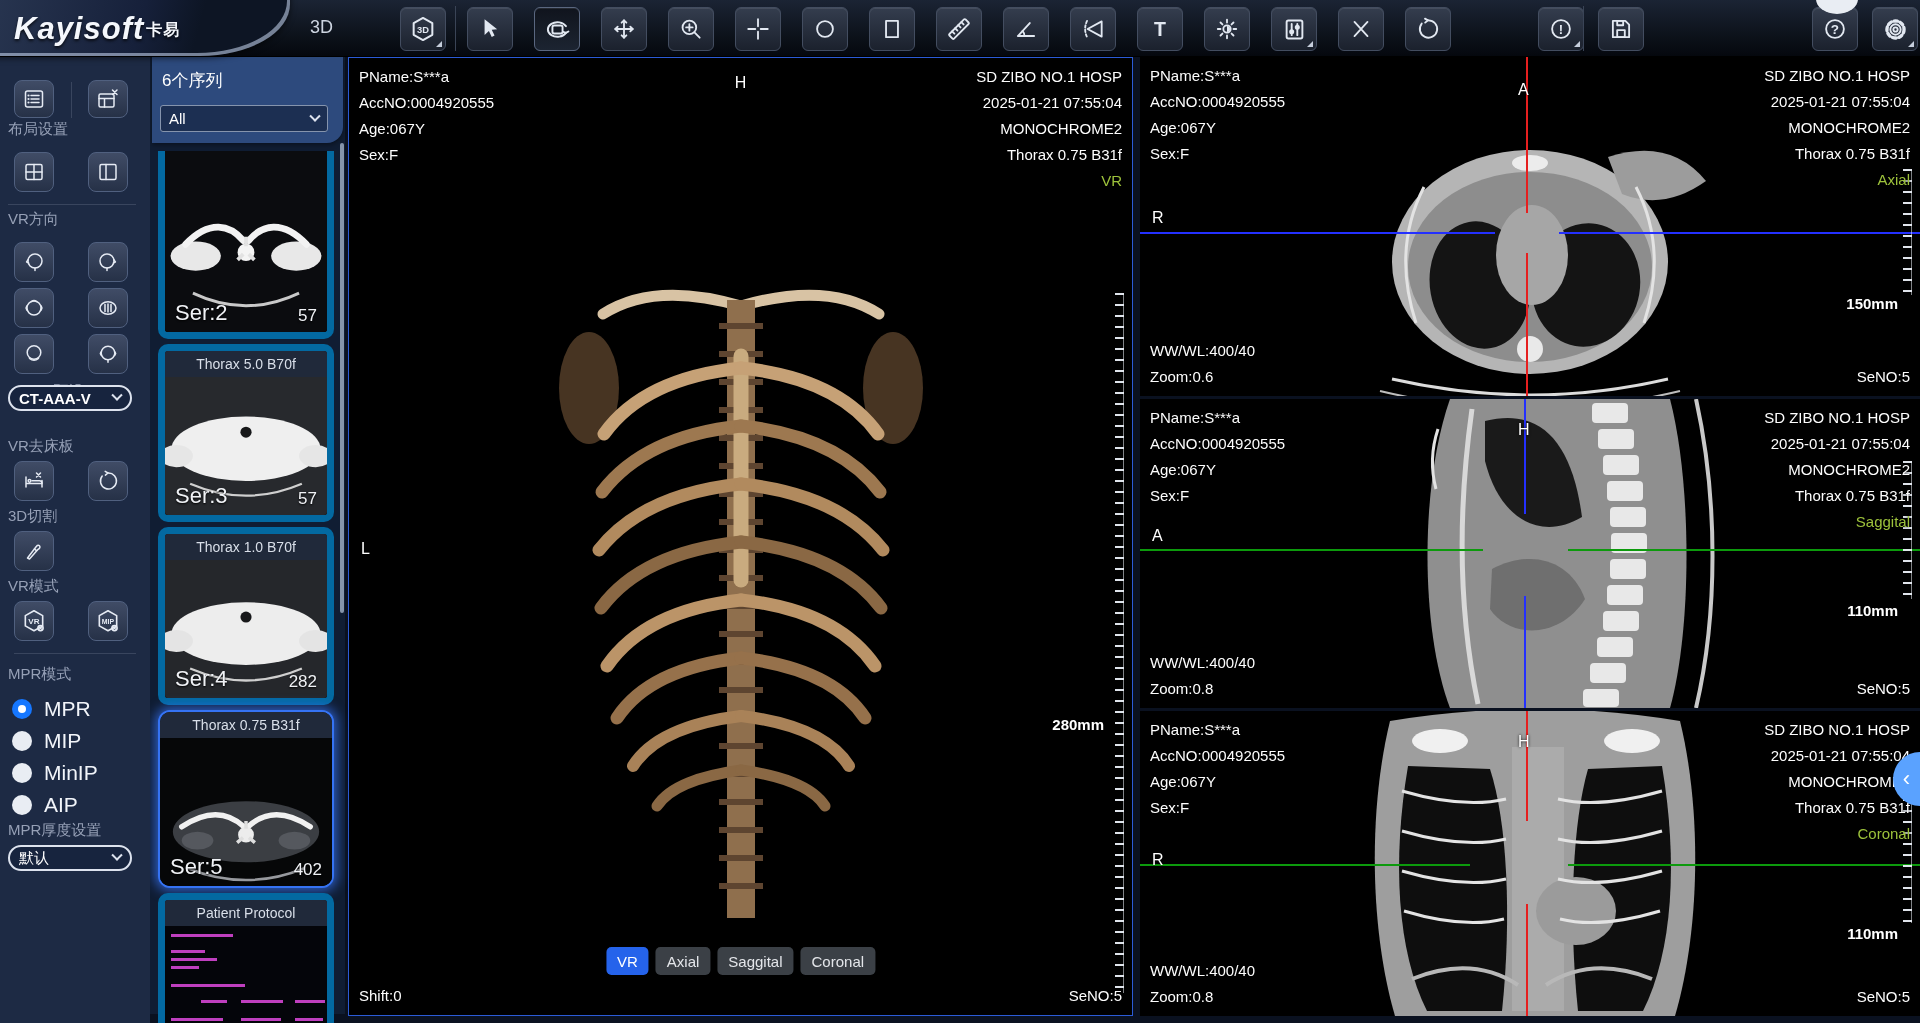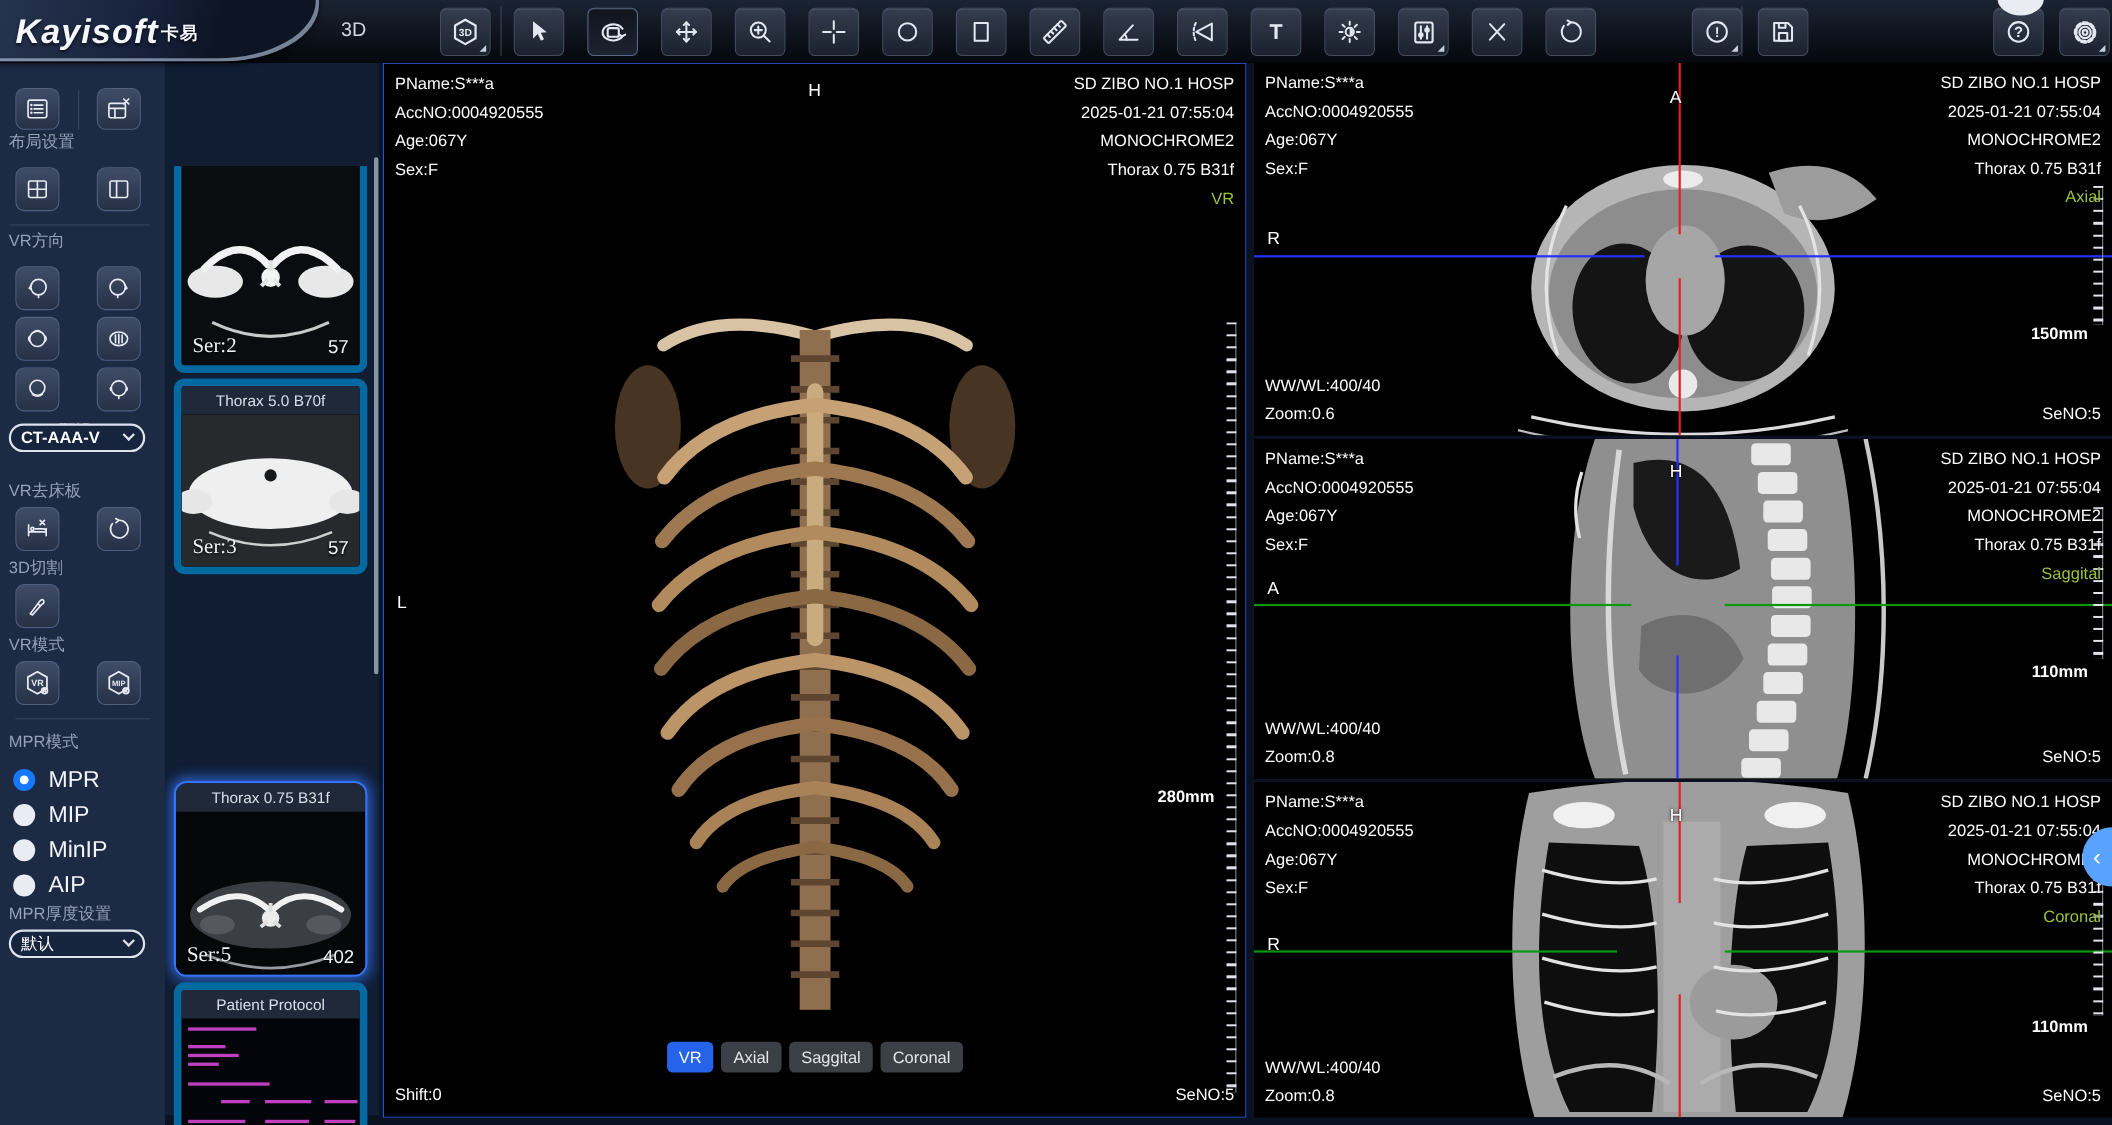--- a/index.html
+++ b/index.html
@@ -54,21 +54,21 @@
   .series { position:absolute; left:150px; top:57px; width:195px; height:957px; background:#101d33; z-index:18; }
   .series-head { position:absolute; left:2px; top:0; width:191px; height:86px; background:#2d4a7d;
                  border-radius:0 0 16px 0; box-shadow:0 2px 5px rgba(0,0,0,.4); }
   .series-count { position:absolute; left:10px; top:12px; color:#fff; font-size:17px; }
   .series-filter { position:absolute; left:8px; top:48px; width:168px; height:27px; background:#1c2f52;
                    border:1px solid #8594ad; border-radius:3px; color:#fff; font-size:15px;
                    display:flex; align-items:center; justify-content:space-between; padding:0 8px; cursor:pointer; }
   .card { position:absolute; left:8px; width:176px; background:#11141a; border:7px solid #0369a1; border-radius:10px; overflow:hidden; cursor:pointer; }
   .card-head { height:26px; background:#20293a; color:#d9dfe9; font-size:14px; display:flex; align-items:center; justify-content:center; }
   .card-img { position:absolute; left:0; right:0; bottom:0; overflow:hidden; background:#0a0c10; }
-  .card .ser { position:absolute; left:10px; bottom:6px; color:#f0f2f6; font-size:19px; text-shadow:0 1px 2px #000; z-index:3;font-family:Liberation Serif, serif; }
+  .card .ser { position:absolute; left:10px; bottom:6px; color:#f0f2f6; font-size:22px; text-shadow:0 1px 2px #000; z-index:3; }
   .card .cnt { position:absolute; right:10px; bottom:6px; color:#f0f2f6; font-size:17px; text-shadow:0 1px 2px #000; z-index:3; }
   .card.sel { border:2px solid #3573f4; box-shadow:0 0 12px 3px rgba(53,115,244,.75); border-radius:12px; }
   .scrollthumb { position:absolute; right:1px; top:86px; width:4px; height:470px; background:#9aa9c0; border-radius:2px; opacity:.85; }
 
   
   .vp { position:absolute; background:#000; overflow:hidden; }
   .ovtext { color:#fdfdfd; font-size:15px; line-height:26px; text-shadow:0 0 3px #000; white-space:nowrap; }
   .ov-tl { position:absolute; left:10px; top:6px; z-index:5; }
   .ov-tr { position:absolute; right:10px; top:6px; text-align:right; z-index:5; }
   .ov-bl { position:absolute; left:10px; bottom:6px; z-index:5; }
@@ -373,20 +373,27 @@
     </div>
 
     <div class="sb-label" style="top:764px;">MPR厚度设置</div>
     <div class="pill" style="top:788px;">
       <span>默认</span>
       <span class="chev"></span>
     </div>
   </aside>
 
   <section class="series">
+    <div class="series-head">
+      <div class="series-count">6个序列</div>
+      <div class="series-filter">
+        <span>All</span>
+        <span class="chev"></span>
+      </div>
+    </div>
 
     <div class="card" style="top:94px; height:188px; border-radius:0 0 10px 10px; border-top:none;">
       <div class="card-img" style="top:0;">
         <svg width="100%" height="100%" viewBox="0 0 174 186" preserveAspectRatio="none">
           <rect width="174" height="186" fill="#0b0c0f"></rect>
           <ellipse cx="33" cy="108" rx="27" ry="15" fill="#e8e8e8"></ellipse>
           <ellipse cx="141" cy="108" rx="27" ry="15" fill="#e8e8e8"></ellipse>
           <path d="M22 96 C48 70 70 76 84 92" stroke="#f2f2f2" stroke-width="7" fill="none" stroke-linecap="round"></path>
           <path d="M152 96 C126 70 104 76 90 92" stroke="#f2f2f2" stroke-width="7" fill="none" stroke-linecap="round"></path>
           <circle cx="87" cy="104" r="9" fill="#f4f4f4"></circle>
@@ -407,20 +414,35 @@
           <ellipse cx="12" cy="86" rx="18" ry="12" fill="#e6e6e6"></ellipse>
           <ellipse cx="162" cy="86" rx="18" ry="12" fill="#e6e6e6"></ellipse>
           <circle cx="87" cy="60" r="6" fill="#17181a"></circle>
           <path d="M27 116 q60 26 120 0" stroke="#cfcfcf" stroke-width="2.5" fill="none"></path>
         </svg>
       </div>
       <span class="ser">Ser:3</span>
       <span class="cnt">57</span>
     </div>
 
+    <div class="card" style="top:470px; height:178px;">
+      <div class="card-head">Thorax 1.0 B70f</div>
+      <div class="card-img" style="top:26px;">
+        <svg width="100%" height="100%" viewBox="0 0 174 150" preserveAspectRatio="none">
+          <rect width="174" height="150" fill="#25272b"></rect>
+          <ellipse cx="87" cy="80" rx="80" ry="34" fill="#ededed"></ellipse>
+          <ellipse cx="12" cy="88" rx="18" ry="12" fill="#e4e4e4"></ellipse>
+          <ellipse cx="162" cy="88" rx="18" ry="12" fill="#e4e4e4"></ellipse>
+          <circle cx="87" cy="62" r="6" fill="#17181a"></circle>
+          <path d="M27 118 q60 26 120 0" stroke="#cfcfcf" stroke-width="2.5" fill="none"></path>
+        </svg>
+      </div>
+      <span class="ser">Ser:4</span>
+      <span class="cnt">282</span>
+    </div>
 
     <div class="card sel" style="top:653px; height:178px;">
       <div class="card-head">Thorax 0.75 B31f</div>
       <div class="card-img" style="top:26px;">
         <svg width="100%" height="100%" viewBox="0 0 174 150" preserveAspectRatio="none">
           <rect width="174" height="150" fill="#060708"></rect>
           <ellipse cx="87" cy="95" rx="74" ry="31" fill="#3b3e43"></ellipse>
           <path d="M22 90 C52 70 72 78 85 90" stroke="#f1f1f1" stroke-width="5.5" fill="none" stroke-linecap="round"></path>
           <path d="M152 90 C122 70 102 78 89 90" stroke="#f1f1f1" stroke-width="5.5" fill="none" stroke-linecap="round"></path>
           <circle cx="87" cy="98" r="8" fill="#ececec"></circle>

